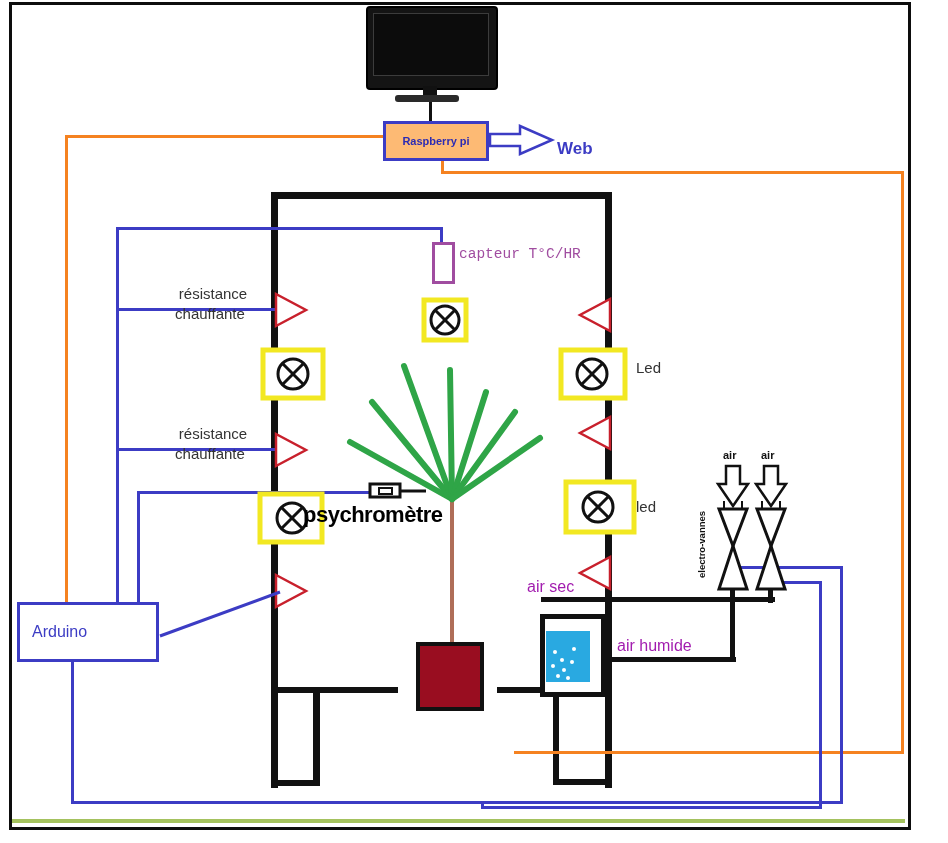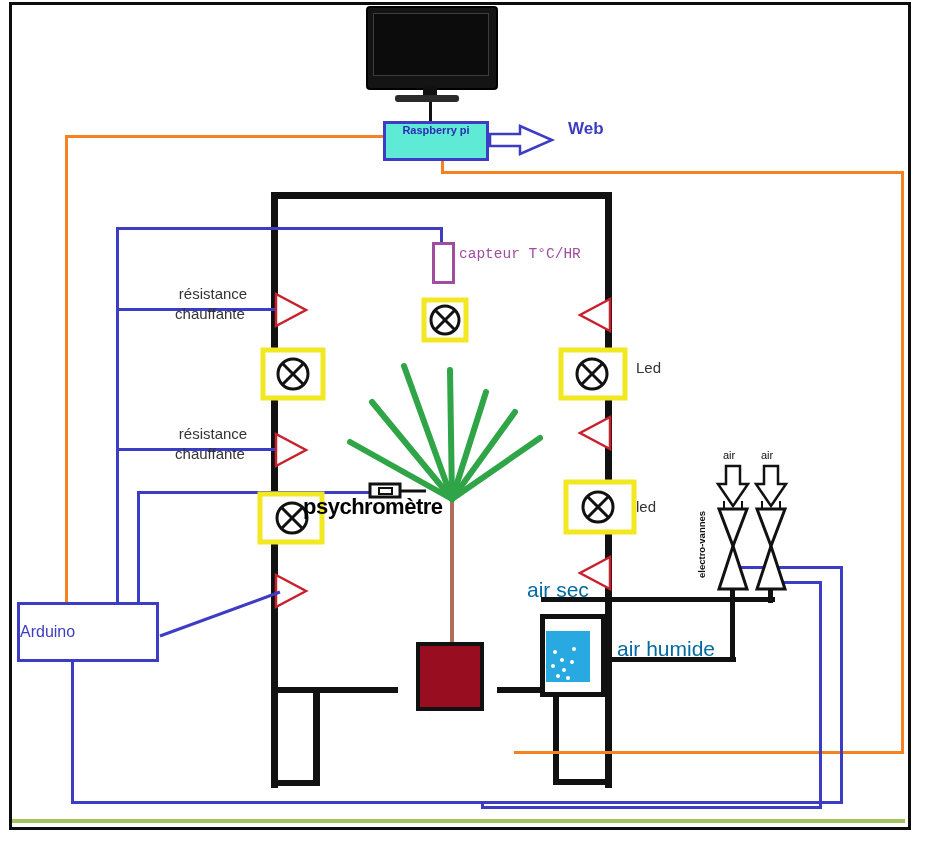--- a/index.html
+++ b/index.html
@@ -11,41 +11,41 @@
   .ow{position:absolute;background:var(--wire-orange,#F58220);}
   .bw{position:absolute;background:var(--wire-blue,#3C3CC4);}
   .wall{position:absolute;background:#111;}
   .pipe{position:absolute;background:#111;}
   
   .monitor-bezel{position:absolute;left:366px;top:6px;width:128px;height:80px;background:#141414;border:2px solid #000;border-radius:4px;}
   .monitor-screen{position:absolute;left:373px;top:13px;width:114px;height:61px;background:#0c0c0c;border:1px solid #3c3c3c;}
   .monitor-neck{position:absolute;left:423px;top:86px;width:14px;height:11px;background:#111;}
   .monitor-base{position:absolute;left:395px;top:95px;width:64px;height:7px;background:#2a2a2a;border-radius:3px;}
   .monitor-cable{position:absolute;left:429px;top:97px;width:3px;height:25px;background:#111;}
-  .rpi-box{position:absolute;left:383px;top:121px;width:100px;height:34px;border:3px solid var(--wire-blue,#3C3CC4);background:#5eead4;
-           display:flex;justify-content:center;font-weight:bold;font-size:11px;color:#2B2BB4;}
+  .rpi-box{position:absolute;left:383px;top:121px;width:100px;height:34px;border:3px solid var(--wire-blue,#3C3CC4);background:#fdba74;
+           display:flex;align-items:center;justify-content:center;font-weight:bold;font-size:11px;color:#2B2BB4;}
   .arduino-box{position:absolute;left:17px;top:602px;width:142px;height:60px;border:3px solid var(--wire-blue,#3C3CC4);background:#fff;
-           display:flex;align-items:center;font-size:16px;color:var(--wire-blue,#3C3CC4);padding-left:0;box-sizing:border-box;}
+           display:flex;align-items:center;font-size:16px;color:var(--wire-blue,#3C3CC4);padding-left:12px;box-sizing:border-box;}
   .capteur-rect{position:absolute;left:432px;top:242px;width:17px;height:36px;border:3px solid var(--sensor-purple,#A04DA0);background:#fff;}
   .humidifier{position:absolute;left:540px;top:614px;width:56px;height:73px;border:5px solid #111;background:#fff;box-sizing:content-box;}
   .water{position:absolute;left:546px;top:631px;width:44px;height:51px;background:var(--water-blue,#29A9E1);}
   .bub{position:absolute;width:4px;height:4px;border-radius:50%;background:#fff;}
   .pot{position:absolute;left:416px;top:642px;width:68px;height:69px;background:var(--pot-red,#990D20);border:4px solid #111;box-sizing:border-box;}
   .stem{position:absolute;left:450px;top:499px;width:4px;height:145px;background:var(--stem-brown,#AF6E58);}
   .balance-box{position:absolute;left:382px;top:713px;width:132px;height:73px;border:5px solid #111;background:#fff;
            display:flex;align-items:center;justify-content:center;font-size:16px;color:#2b2b2b;}
   
   .lbl{position:absolute;color:#333;font-size:15px;white-space:nowrap;}
   .lbl-center{text-align:center;}
   .lbl-capteur{color:var(--sensor-purple,#A04DA0);font-size:14.5px;font-family:Liberation Mono, monospace;}
-  .lbl-psy{font-size:22px;font-weight:bold;color:#000;letter-spacing:-0.5px;}
+  .lbl-psy{font-size:22px;font-weight:bold;color:#000;letter-spacing:-0.5px;margin-top:8px;}
   .lbl-web{font-size:17px;font-weight:bold;color:var(--wire-blue,#3C3CC4);}
-  .lbl-air{font-size:11px;font-weight:normal;color:#111;}
+  .lbl-air{font-size:11px;font-weight:bold;color:#111;}
   .lbl-ev{font-size:9.5px;font-weight:bold;color:#111;writing-mode:vertical-rl;transform:rotate(180deg);height:92px;text-align:center;}
-  .lbl-pipe{font-size:21px;color:#0369a1;}
+  .lbl-pipe{font-size:16px;color:#a21caf;}
   .svg-overlay{position:absolute;left:0;top:0;width:948px;height:843px;pointer-events:none;}
   .leaf{stroke:var(--leaf-green,#2FA547);stroke-width:6;stroke-linecap:round;}
   .tri{fill:#fff;stroke:var(--heater-red,#C8202C);stroke-width:2.5;}
   .lamp-box{fill:#fff;stroke:var(--lamp-yellow,#F2E822);stroke-width:5;}
   .lamp-circle{fill:#fff;stroke:#111;stroke-width:3;}
   .lamp-x{stroke:#111;stroke-width:3;}
   .valve{fill:#fff;stroke:#111;stroke-width:3;}
   .stub{stroke:#111;stroke-width:2;}
   .airarrow{fill:#fff;stroke:#111;stroke-width:2.5;stroke-linejoin:miter;}
   .webarrow{fill:#fff;stroke:var(--wire-blue,#3C3CC4);stroke-width:2.5;}
@@ -206,20 +206,20 @@
   </svg>
 
   <div class="lbl lbl-center" style="left:158px;top:285px;width:110px;">résistance</div>
   <div class="lbl lbl-center" style="left:155px;top:305px;width:110px;">chauffante</div>
   <div class="lbl lbl-center" style="left:158px;top:425px;width:110px;">résistance</div>
   <div class="lbl lbl-center" style="left:155px;top:445px;width:110px;">chauffante</div>
   <div class="lbl lbl-capteur" style="left:459px;top:246px;">capteur T°C/HR</div>
   <div class="lbl" style="left:636px;top:359px;">Led</div>
   <div class="lbl" style="left:636px;top:498px;">led</div>
   <div class="lbl lbl-psy" style="left:303px;top:494px;">psychromètre</div>
-  <div class="lbl lbl-web" style="left:557px;top:119px;margin-left:11px;">Web</div>
+  <div class="lbl lbl-web" style="left:557px;top:139px;">Web</div>
   <div class="lbl lbl-pipe" style="left:527px;top:578px;">air sec</div>
   <div class="lbl lbl-pipe" style="left:617px;top:637px;">air humide</div>
   <div class="lbl lbl-air" style="left:723px;top:449px;">air</div>
   <div class="lbl lbl-air" style="left:761px;top:449px;">air</div>
   <div class="lbl lbl-ev" style="left:696px;top:498px;">electro-vannes</div>
 
 </div>
 
 </body></html>

